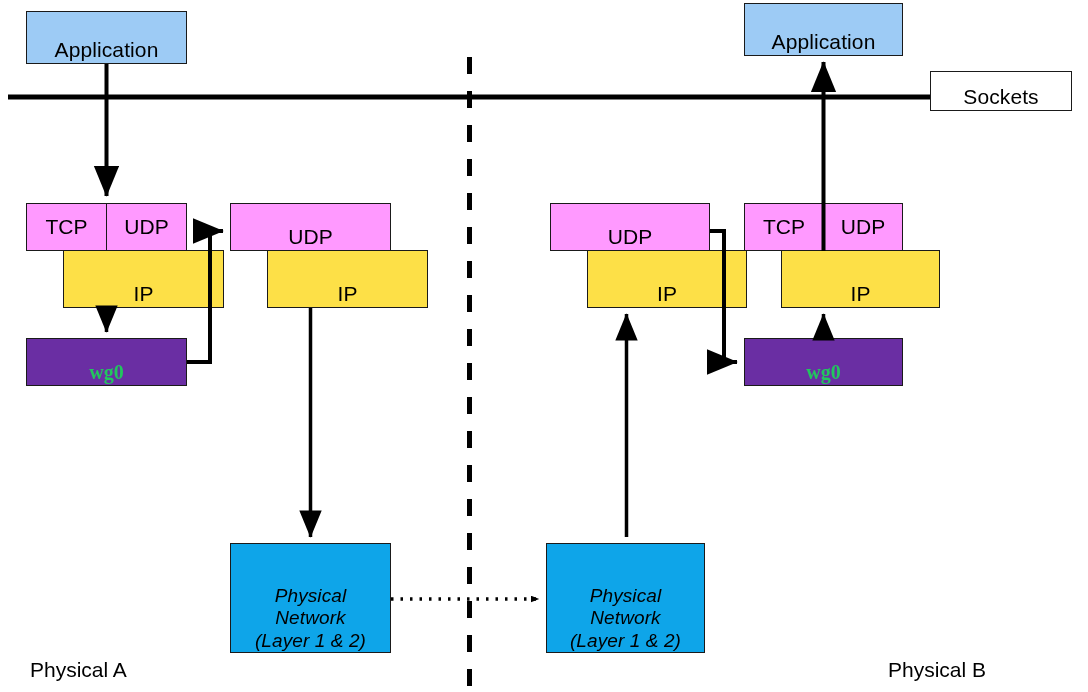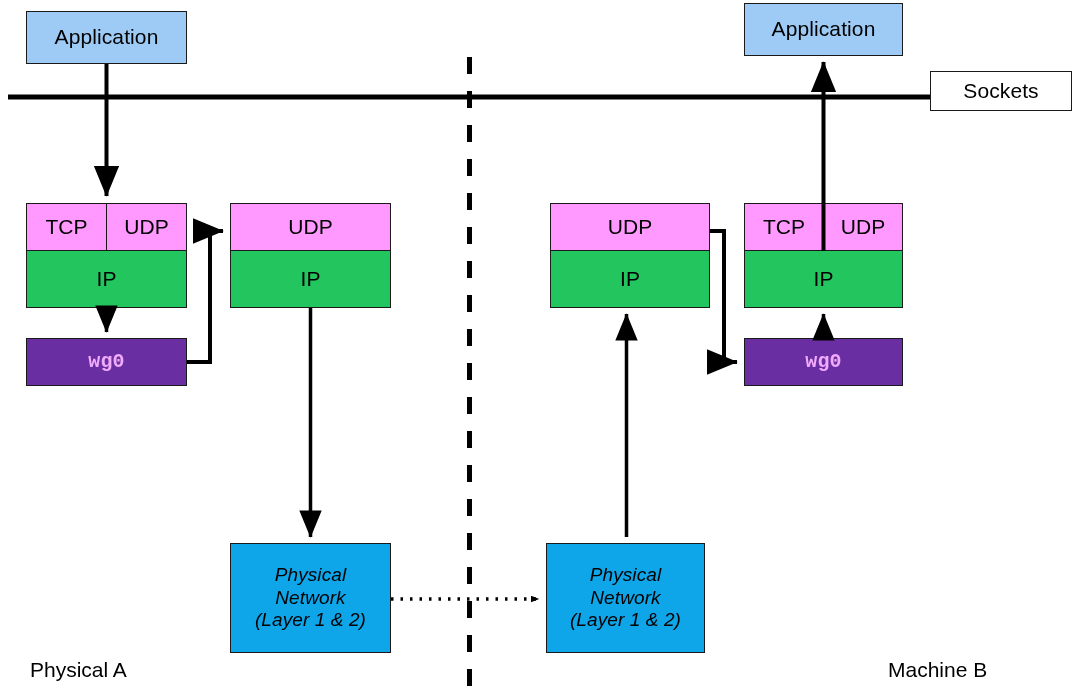--- a/index.html
+++ b/index.html
@@ -15,35 +15,35 @@
     width: 1088px;
     height: 692px;
     background: #ffffff;
     overflow: hidden;
   }
   .box {
     position: absolute;
     box-sizing: border-box;
     border: 1.5px solid #1a1a1a;
     display: flex;
-    align-items: center;
+    align-items: flex-end;
     justify-content: center;
     text-align: center;
     font-family: "Liberation Sans", sans-serif;
     font-size: 21px;
     color: #000000;
     line-height: 1.18;
     letter-spacing: 0.1px;
   }
   .box.app     { background: #9dcbf5; }
   .box.sockets { background: #ffffff; }
   .box.trans   { background: #ff99ff; }
-  .box.ip      { background: #22c55e; }
-  .box.wg      { background: #6a2ea3; color: #f0abfc;
-                 font-family: Liberation Mono, monospace;
+  .box.ip      { background: #fde047; margin-left: 37px; }
+  .box.wg      { background: #6a2ea3; color: #22c55e;
+                 font-family: Liberation Serif, serif;
                  font-weight: bold; font-size: 20px; }
   .box.phys    { background: #0ea5e9; font-size: 19px; font-style: italic; }
 
   .split {
     position: absolute;
     box-sizing: border-box;
     border: 1.5px solid #1a1a1a;
     background: #ff99ff;
     display: flex;
   }
@@ -149,21 +149,21 @@
   </div>
 
   <div class="box phys" style="left:546px; top:543px; width:159px; height:110px;">
     <span class="phys-lines">
       <span>Physical</span>
       <span>Network</span>
       <span>(Layer 1 &amp; 2)</span>
     </span>
   </div>
 
-  <div class="machine-label" style="left:888px; top:658px;">Machine B</div>
+  <div class="machine-label" style="left:888px; top:658px;">Physical B</div>
 
   <div class="box sockets" style="left:930px; top:71px; width:142px; height:40px;">
     <span>Sockets</span>
   </div>
 
   <svg class="overlay" viewBox="0 0 1088 692">
     <defs>
       <marker id="arrowhead" markerWidth="9" markerHeight="9" refX="7.6" refY="3.2" orient="auto" markerUnits="strokeWidth">
         <path d="M0,0 L7.8,3.2 L0,6.4 z" fill="#000000"></path>
       </marker>

